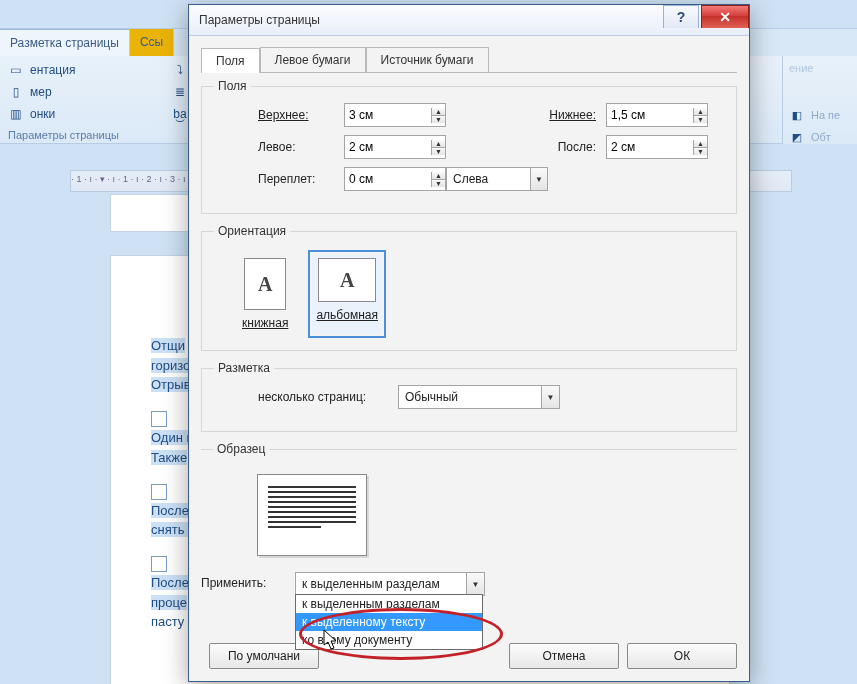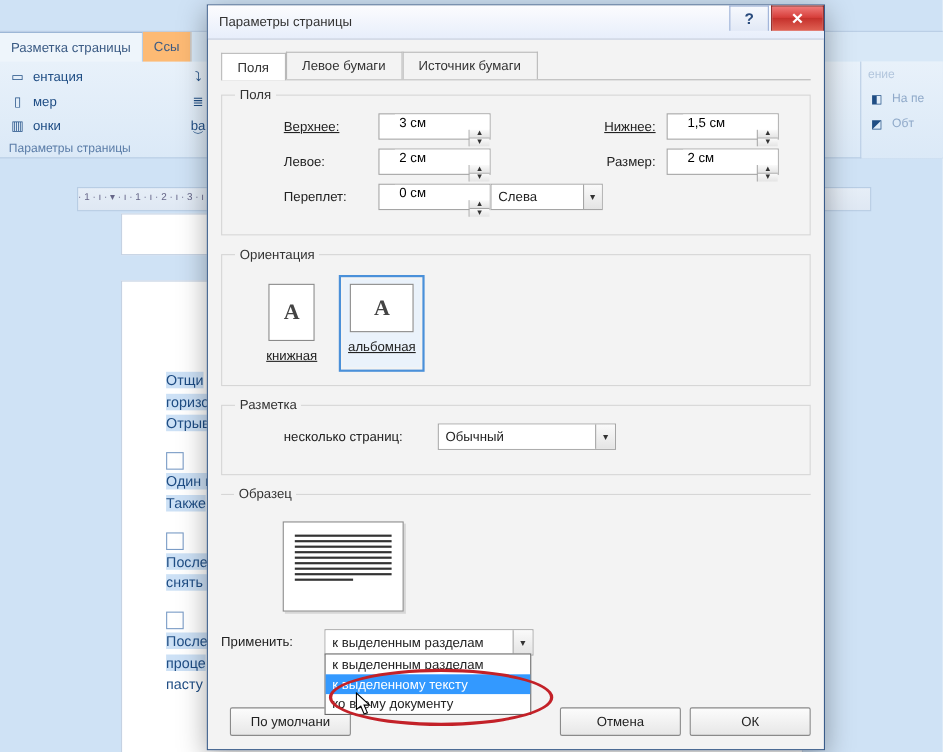--- a/index.html
+++ b/index.html
@@ -22,21 +22,21 @@
   .ribbon-tabs {
     position: absolute;
     top: 28px; left: 0; right: 0; height: 28px;
     background: #d8e8f7;
     border-top: 1px solid #b8cde4;
     display: flex;
     align-items: stretch;
   }
   .ribbon-tab {
     padding: 6px 10px;
-    background: #fdba74;
+    background: #eab308;
     color: #3b5b84;
     border-right: 1px solid #b8cde4;
   }
   .ribbon-tab.active {
     background: #eef5fb;
     border-top: 1px solid #9db7d6;
     color: #3b5b84;
   }
   .ribbon-body {
     position: absolute;
@@ -217,26 +217,25 @@
     width: 86px;
     margin-left: 44px;
   }
   .row .lbl2 {
     width: 150px;
     text-align: right;
     padding-right: 10px;
   }
   .spinner {
     display: inline-flex;
-    align-items: flex-end;
+    align-items: center;
     width: 100px;
     height: 22px;
     border: 1px solid #a5a5a5;
     background: #fff;
-    flex-direction: column;
   }
   .spinner input {
     border: none;
     outline: none;
     width: 78px;
     padding: 0 4px;
     font: inherit;
     background: #fff;
   }
   .spinner .spinbtns {
@@ -427,21 +426,21 @@
     <div class="ribbon-item">
       <span class="ico">b͜a</span>
       <span>Расстановка пер</span>
     </div>
   </div>
 
   <div class="ribbon-group-label">Параметры страницы</div>
 </div>
 
 <div class="right-panel">
-  <div style="margin-bottom:8px; opacity:.6">ение</div>
+  <div style="margin-bottom:33px; opacity:.6">ение</div>
   <div class="ribbon-item" style="color:#8fa9c9">
     <span class="ico">◧</span>
     <span>На пе</span>
   </div>
   <div class="ribbon-item" style="color:#8fa9c9">
     <span class="ico">◩</span>
     <span>Oбт</span>
   </div>
 </div>
 
@@ -522,21 +521,21 @@
 
       <div class="row">
         <span class="lbl">Левое:</span>
         <span class="spinner">
           <input value="2 см" style="">
           <span class="spinbtns">
               <div>▲</div>
               <div>▼</div>
             </span>
         </span>
-        <span class="lbl2">Размер:</span>
+        <span class="lbl2">После:</span>
         <span class="spinner">
           <input value="2 см" style="">
           <span class="spinbtns">
               <div>▲</div>
               <div>▼</div>
             </span>
         </span>
       </div>
 
       <div class="row">

